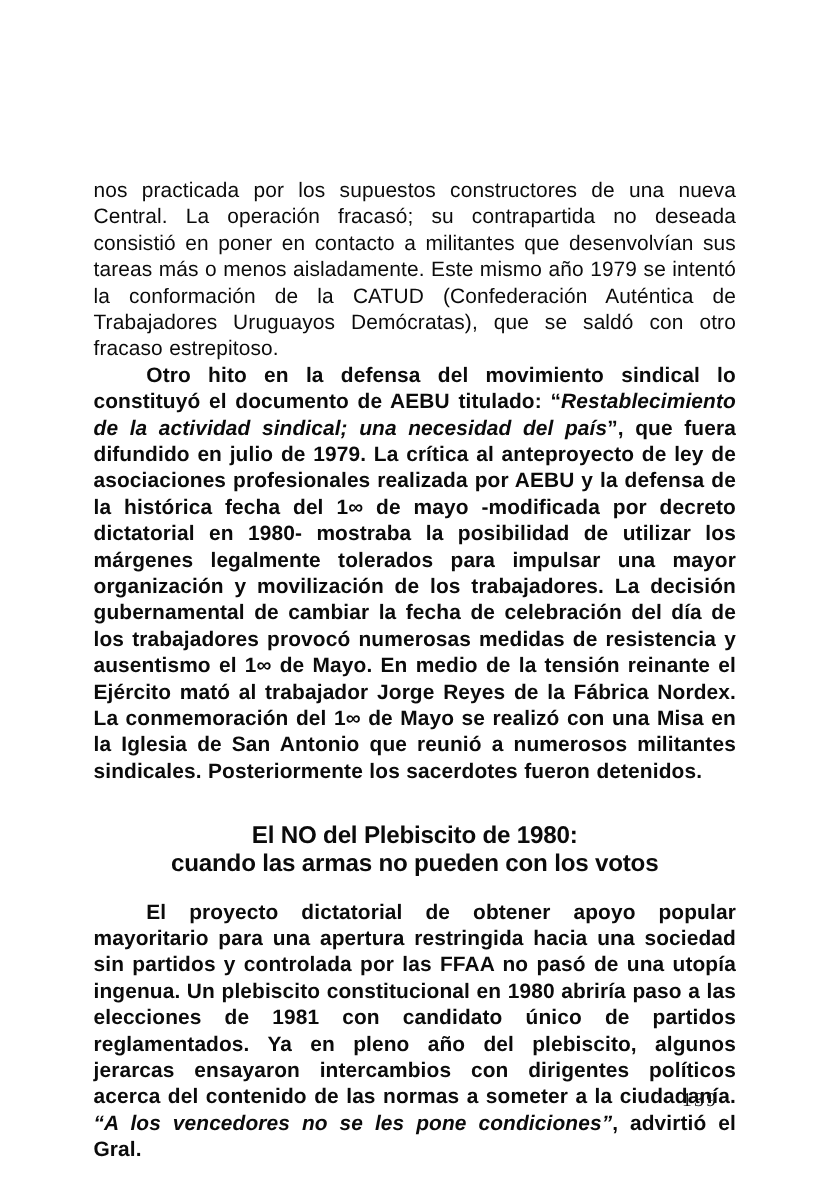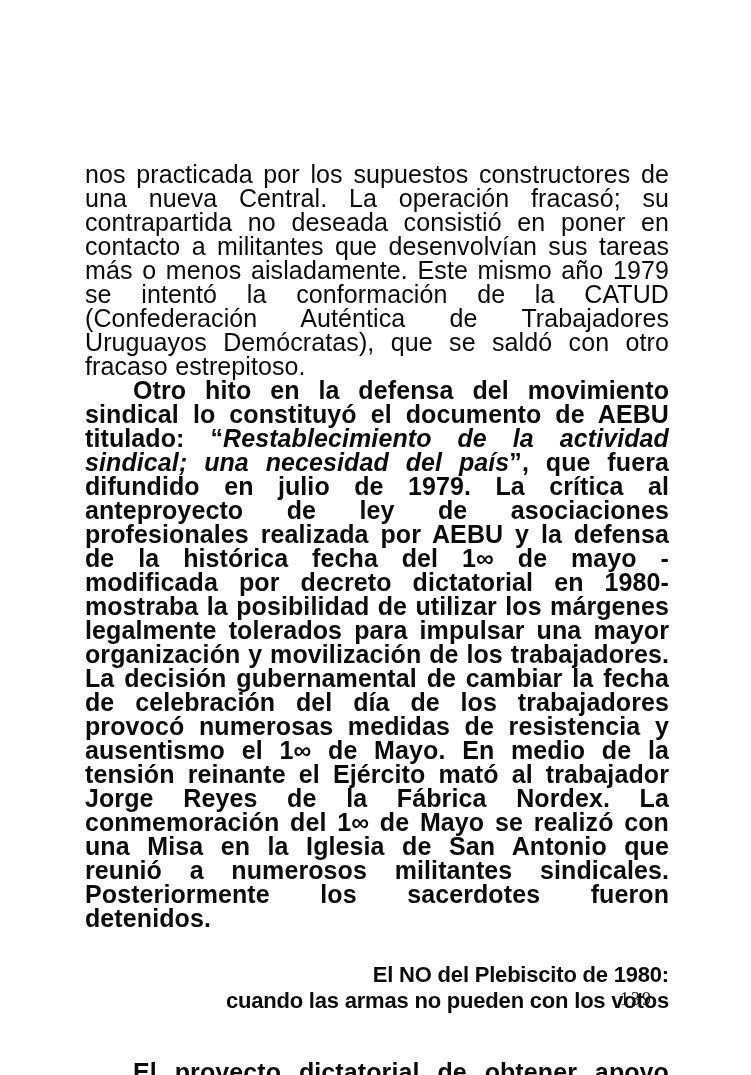--- a/index.html
+++ b/index.html
@@ -17,40 +17,40 @@
     color: #0b0b0b;
   }
   .text-block {
     position: absolute;
     left: 85px;
     top: 162px;
     width: 584px;
   }
   .para {
     margin: 0;
-    font-size: 25px;
+    font-size: 19px;
     line-height: 24px;
     text-align: justify;
     letter-spacing: 0.1px;
     word-spacing: 0.5px;
   }
   .para.indent {
     text-indent: 48px;
     font-weight: bold;
   }
   .italic {
     font-style: italic;
   }
   .heading {
-    margin: 32px 0 46px 0;
+    margin: 32px 0 20px 0;
     font-size: 22px;
     line-height: 26px;
     font-weight: bold;
     letter-spacing: -0.2px;
-    text-align: right;
+    text-align: center;
   }
   .page-number {
     position: absolute;
     left: 620px;
     top: 989px;
     font-family: "Liberation Serif", serif;
     font-size: 18px;
     letter-spacing: 2px;
     color: #141414;
   }

